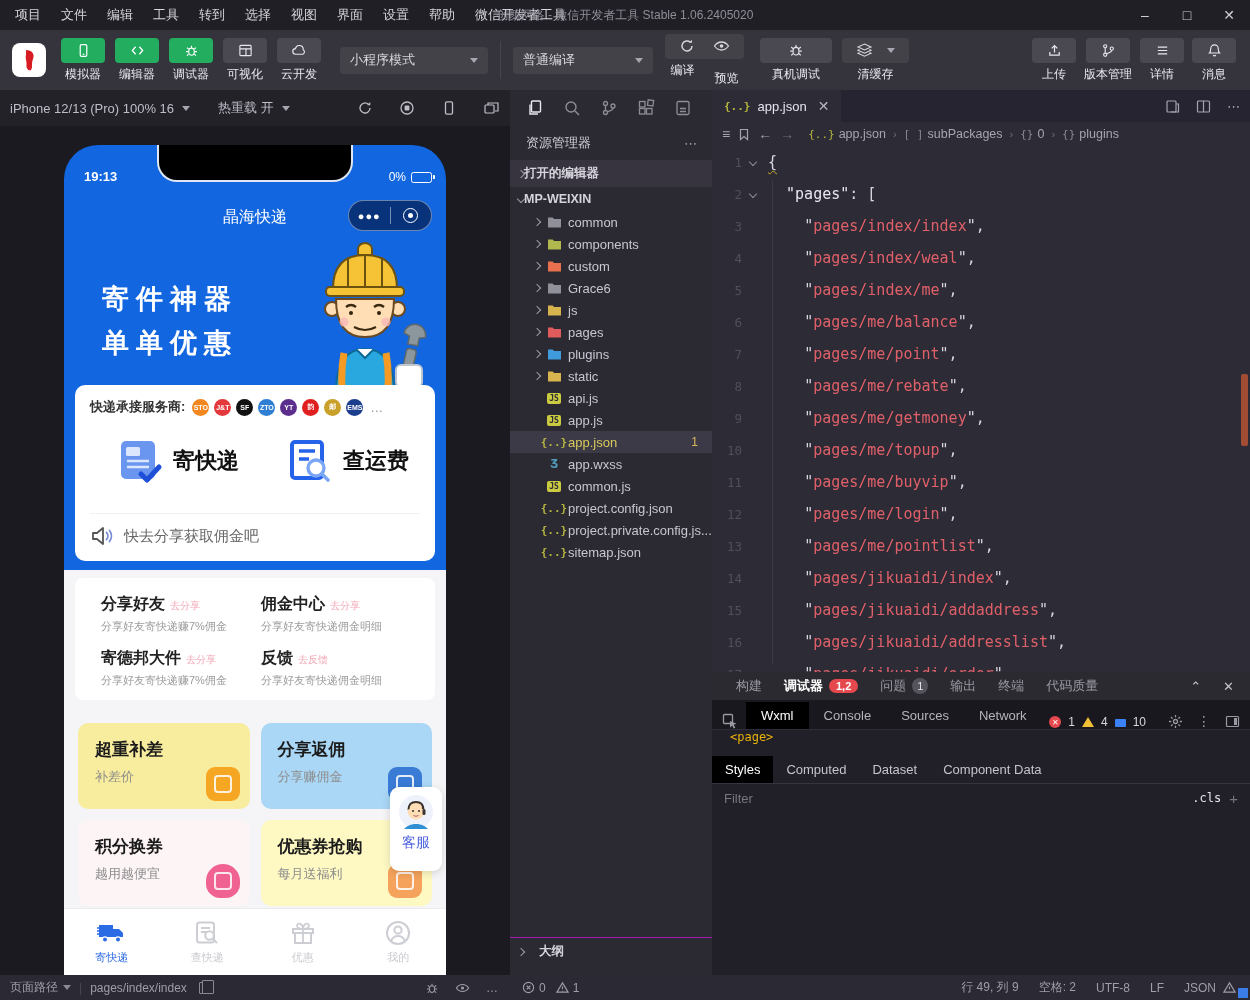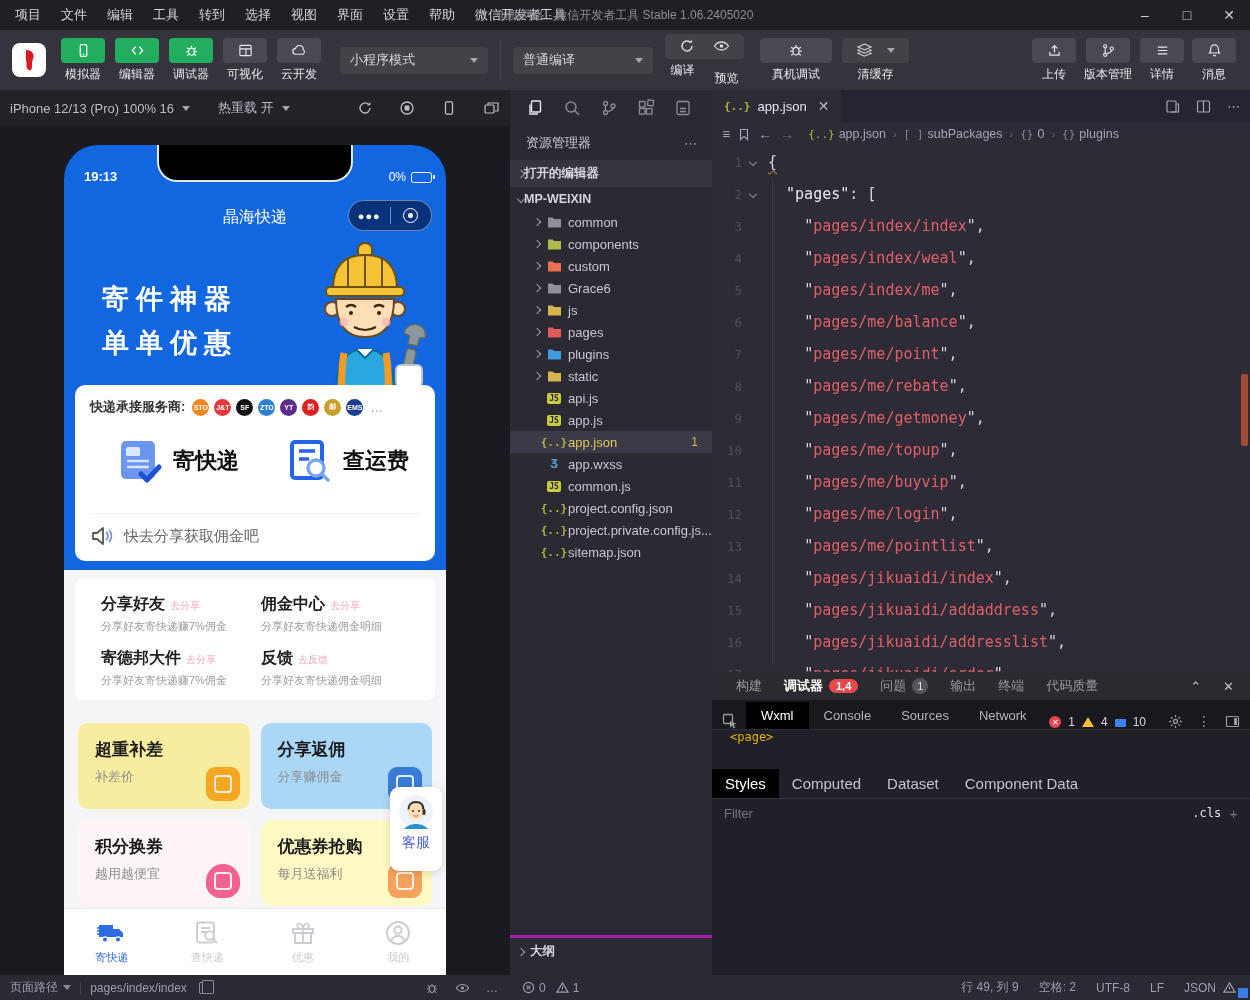--- a/index.html
+++ b/index.html
@@ -111,22 +111,22 @@
   .trow.sel .name{color:#d9c95c;}
   .trow .badge{position:absolute;right:14px;color:#d9b85c;font-size:12px;}
   .arr{width:6px;height:6px;border-right:1.4px solid #9d9ba6;border-bottom:1.4px solid #9d9ba6;display:inline-block;}
   .arr.r{transform:rotate(-45deg);}
   .arr.d{transform:rotate(45deg);}
   .arr.ph{border-color:transparent;}
   .ficon{width:16px;height:14px;display:inline-flex;align-items:center;justify-content:center;flex:none;}
   .jsb{background:#cbcb41;color:#2d2b35;font-size:8px;font-weight:bold;padding:1px 2px;border-radius:2px;font-family:"DejaVu Sans Mono",monospace;}
   .jsonb{color:#b7b73f;font-size:11px;font-weight:bold;font-family:"DejaVu Sans Mono",monospace;white-space:nowrap;}
   .wxssb{color:#519aba;font-size:12px;font-weight:bold;font-family:"DejaVu Sans Mono",monospace;}
-  .outline-row{position:absolute;left:0;bottom:10px;width:100%;display:flex;align-items:center;gap:6px;padding:5px 8px;
-    font-size:12.5px;font-weight:bold;color:#d5d3dc;border-top:3px solid #a21caf;}
+  .outline-row{position:absolute;left:0;bottom:10px;width:100%;display:flex;align-items:center;gap:15px;padding:5px 8px;
+    font-size:12.5px;font-weight:bold;color:#d5d3dc;border-top:1px solid #a21caf;}
 
   
   .editor{position:absolute;left:712px;top:90px;width:538px;height:582px;background:#2d2b35;overflow:hidden;}
   .edtabs{height:32px;background:#252430;display:flex;align-items:center;position:relative;}
   .edtab{height:32px;background:#2d2b35;display:flex;align-items:center;gap:7px;padding:0 12px;color:#e6e4ee;font-size:13px;}
   .edtab .close{color:#b8b6c0;font-size:14px;margin-left:4px;}
   .edtab-icons{position:absolute;right:10px;display:flex;gap:16px;color:#a5a3ae;}
   .crumbs{height:24px;display:flex;align-items:center;gap:8px;padding-left:10px;color:#a6a4b0;font-size:12.5px;background:#2d2b35;}
   .crumbs .sep{color:#6f6d78;font-size:11px;}
   .crumb{display:flex;align-items:center;gap:4px;white-space:nowrap;}
@@ -156,21 +156,21 @@
   .dbg-r1-icons{position:absolute;right:16px;display:flex;gap:22px;color:#c5c3cc;font-size:13px;}
   .dbg-row2{height:30px;background:#19181e;display:flex;align-items:flex-end;font-size:13px;position:relative;border-bottom:1px solid #2e2c35;}
   .dt-tab{padding:6px 15px;color:#b5b3bc;}
   .dt-tab.active{background:#000;color:#fff;}
   .counts{position:absolute;right:104px;display:flex;align-items:center;gap:7px;font-size:12px;color:#d8d6e0;}
   .errdot{width:12px;height:12px;border-radius:50%;background:#e5484d;color:#fff;font-size:8px;display:flex;align-items:center;justify-content:center;font-weight:bold;}
   .warntri{width:0;height:0;border-left:6px solid transparent;border-right:6px solid transparent;border-bottom:10px solid #f2c037;}
   .infosq{width:11px;height:8px;background:#3b82f6;border-radius:1px;margin-top:1px;}
   .dbg-r2-icons{position:absolute;right:10px;display:flex;gap:14px;align-items:center;color:#9a98a2;}
   .partial{height:14px;overflow:hidden;color:#eab308;font-size:12px;font-family:"DejaVu Sans Mono",monospace;padding-left:18px;}
-  .style-tabs{display:flex;align-items:flex-start;font-size:15px;border-bottom:1px solid #36343e;margin-top:25px;}
+  .style-tabs{display:flex;align-items:flex-start;font-size:13px;border-bottom:1px solid #36343e;margin-top:12px;}
   .st-tab{padding:6px 13px;color:#c5c3cc;}
   .st-tab.active{background:#000;color:#fff;}
   .filter-row{display:flex;align-items:center;height:28px;padding:0 12px;gap:8px;}
   .filter-row input{flex:1;background:transparent;border:none;outline:none;color:#cfcdd6;font-size:13px;}
   .filter-row input::placeholder{color:#77757e;}
   .clslbl{color:#e6e4ee;font-size:12px;font-family:"DejaVu Sans Mono",monospace;}
   .plus{color:#77757e;font-size:15px;}
 
   
   .statusbar{position:absolute;left:0;top:975px;width:1250px;height:25px;background:#2b2933;display:flex;align-items:center;
@@ -881,21 +881,21 @@
     </div>
   </div>
 
   <div class="debug">
     <div class="dbg-row1" id="dbg-tabs">
       <div class="dbg-tab">
           <span>构建</span>
         </div>
         <div class="dbg-tab active">
           <span>调试器</span>
-          <span class="pillbadge">1,4</span>
+          <span class="pillbadge">1,2</span>
         </div>
         <div class="dbg-tab">
           <span>问题</span>
           <span class="circbadge">1</span>
         </div>
         <div class="dbg-tab">
           <span>输出</span>
         </div>
         <div class="dbg-tab">
           <span>终端</span>

